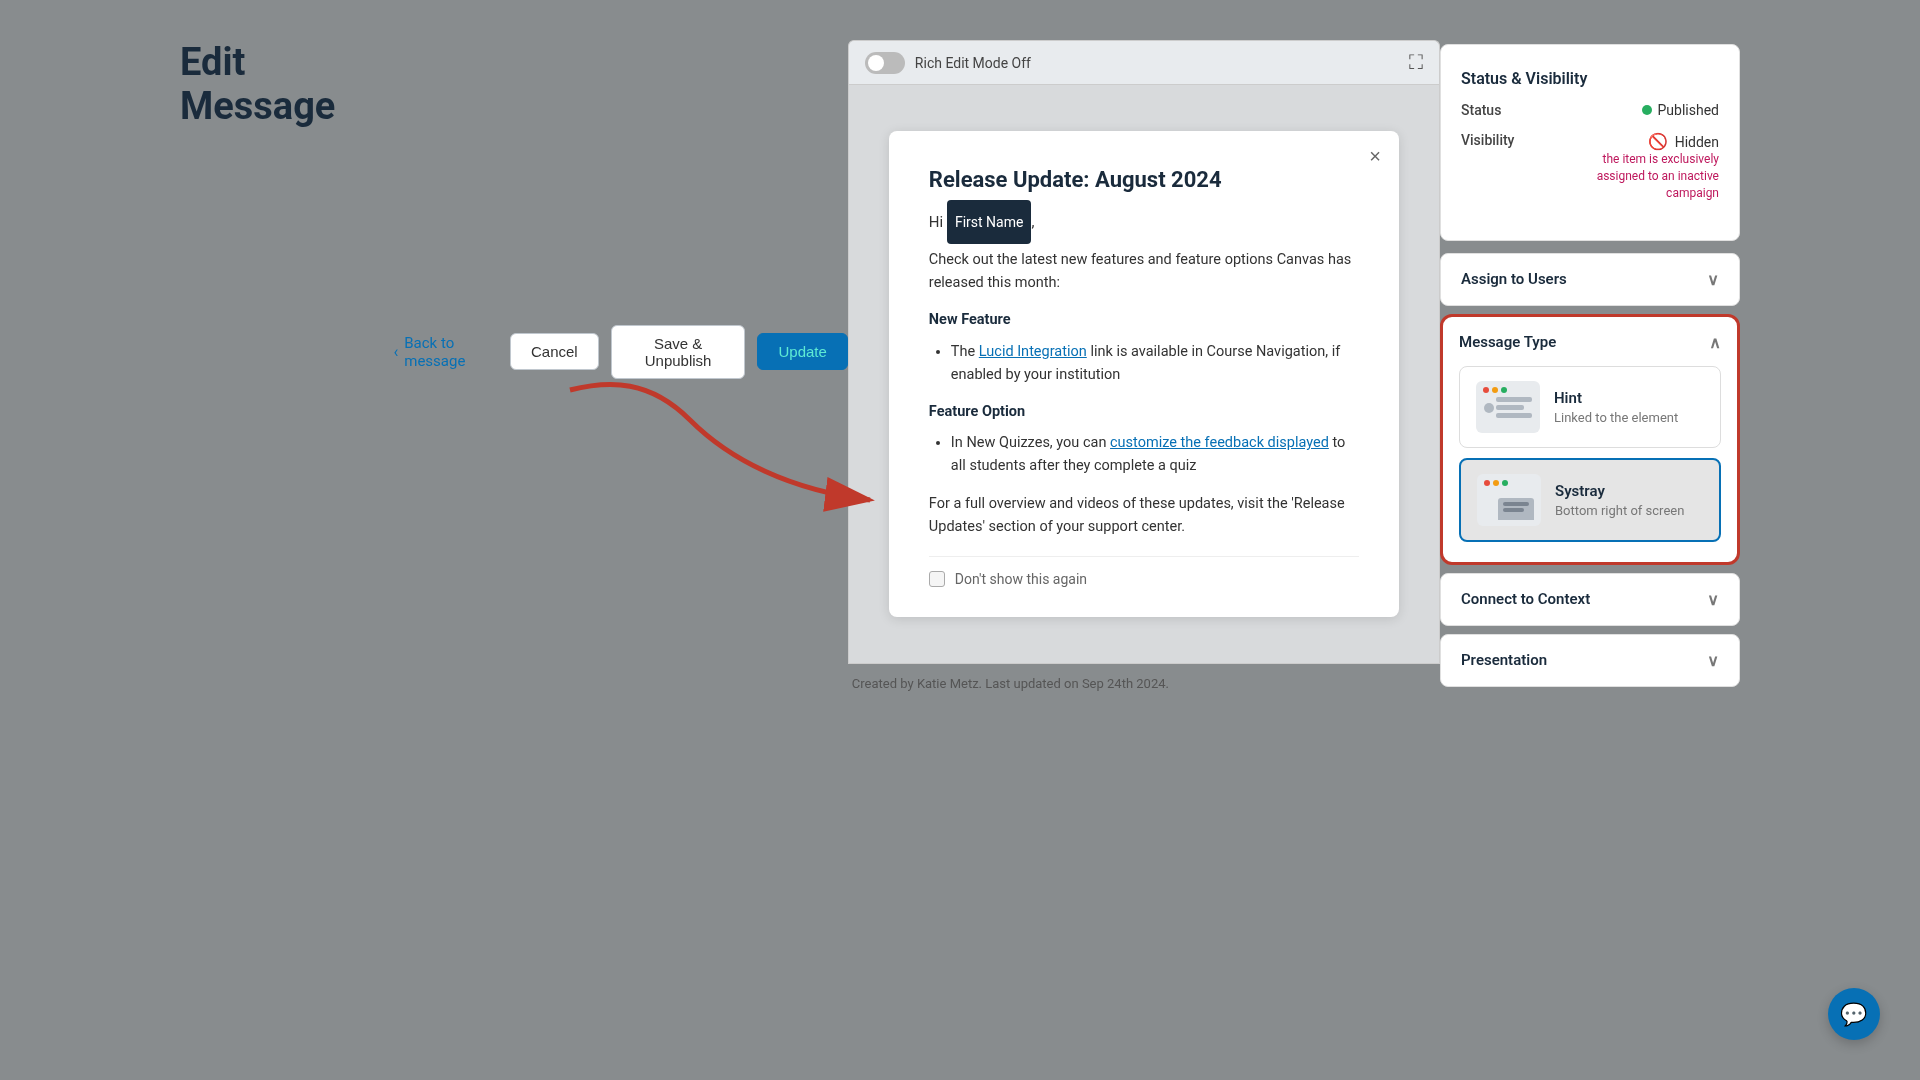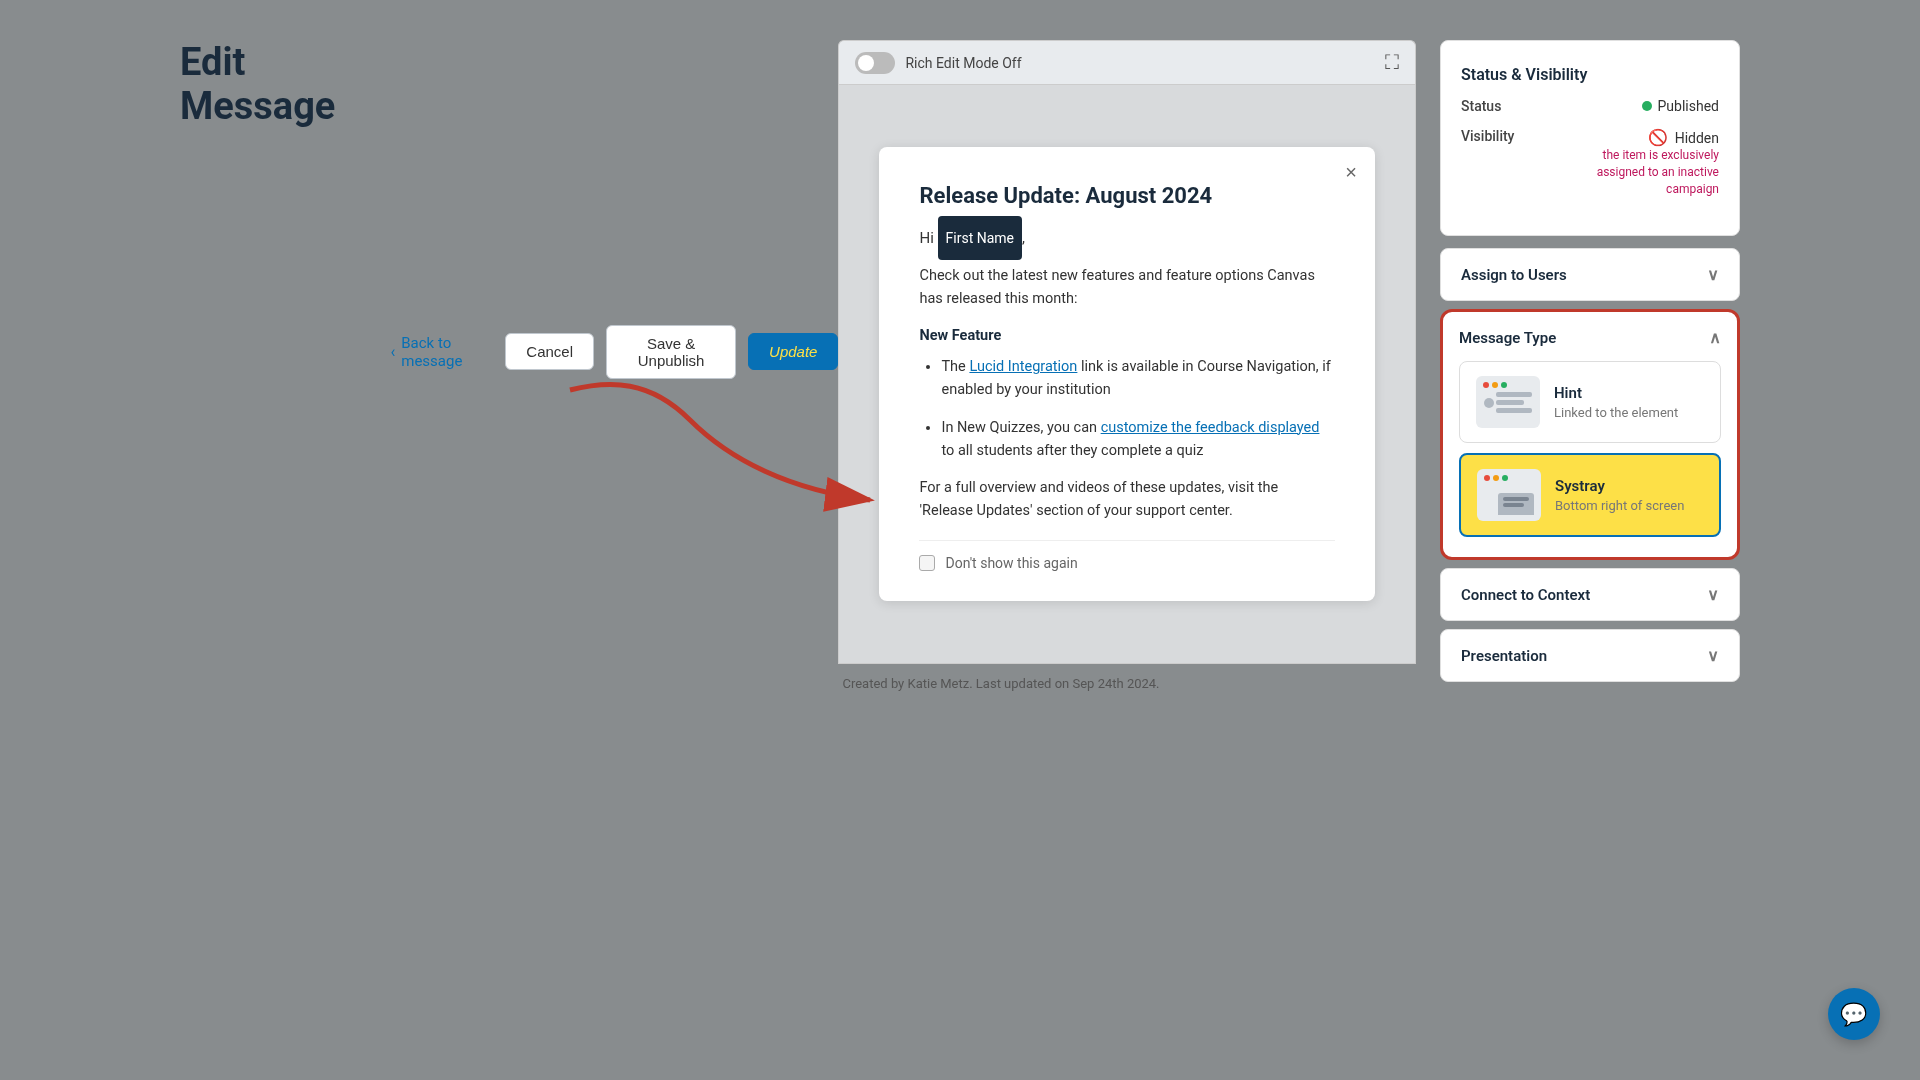--- a/index.html
+++ b/index.html
@@ -58,29 +58,27 @@
       font-size: 15px;
       cursor: pointer;
       font-weight: 500;
       border: 1px solid #c0c7ce;
       background: #fff;
       color: #333;
     }
 
     .btn-primary {
       background: #0770b5;
-      color: #fde047;
+      color: #5eead4;
       border-color: #0770b5;
-      font-style: italic;
     }
 
     .content-area {
       display: flex;
-      gap: 24px;
-      align-items: flex-start;
+      align-items: center;
     }
 
     .editor-panel {
       flex: 1;
       max-width: 960px;
     }
 
     .rich-edit-bar {
       display: flex;
       align-items: center;
@@ -352,21 +350,21 @@
       align-items: center;
       gap: 14px;
       margin-bottom: 10px;
       cursor: pointer;
       background: #fff;
     }
 
     .type-option:last-child {
       margin-bottom: 0;
       border: 2px solid #0770b5;
-      background: #fde047;
+      background: #e5e5e5;
     }
 
     .type-icon-box {
       width: 64px;
       height: 52px;
       background: #e8ebee;
       border-radius: 6px;
       display: flex;
       flex-direction: column;
       gap: 3px;
@@ -544,20 +542,21 @@
 
             <p>Check out the latest new features and feature options Canvas has released this month:</p>
 
             <h4>New Feature</h4>
             <ul>
               <li>
                 The <a class="message-link"><span>Lucid Integration</span></a> link is available in Course Navigation, if enabled by your institution
               </li>
             </ul>
 
+            <h4>Feature Option</h4>
             <ul>
               <li>
                 In New Quizzes, you can <a class="message-link"><span>customize the feedback displayed</span></a> to all students after they complete a quiz
               </li>
             </ul>
 
             <p>For a full overview and videos of these updates, visit the 'Release Updates' section of your support center.</p>
           </div>
 
           <div class="message-footer">

